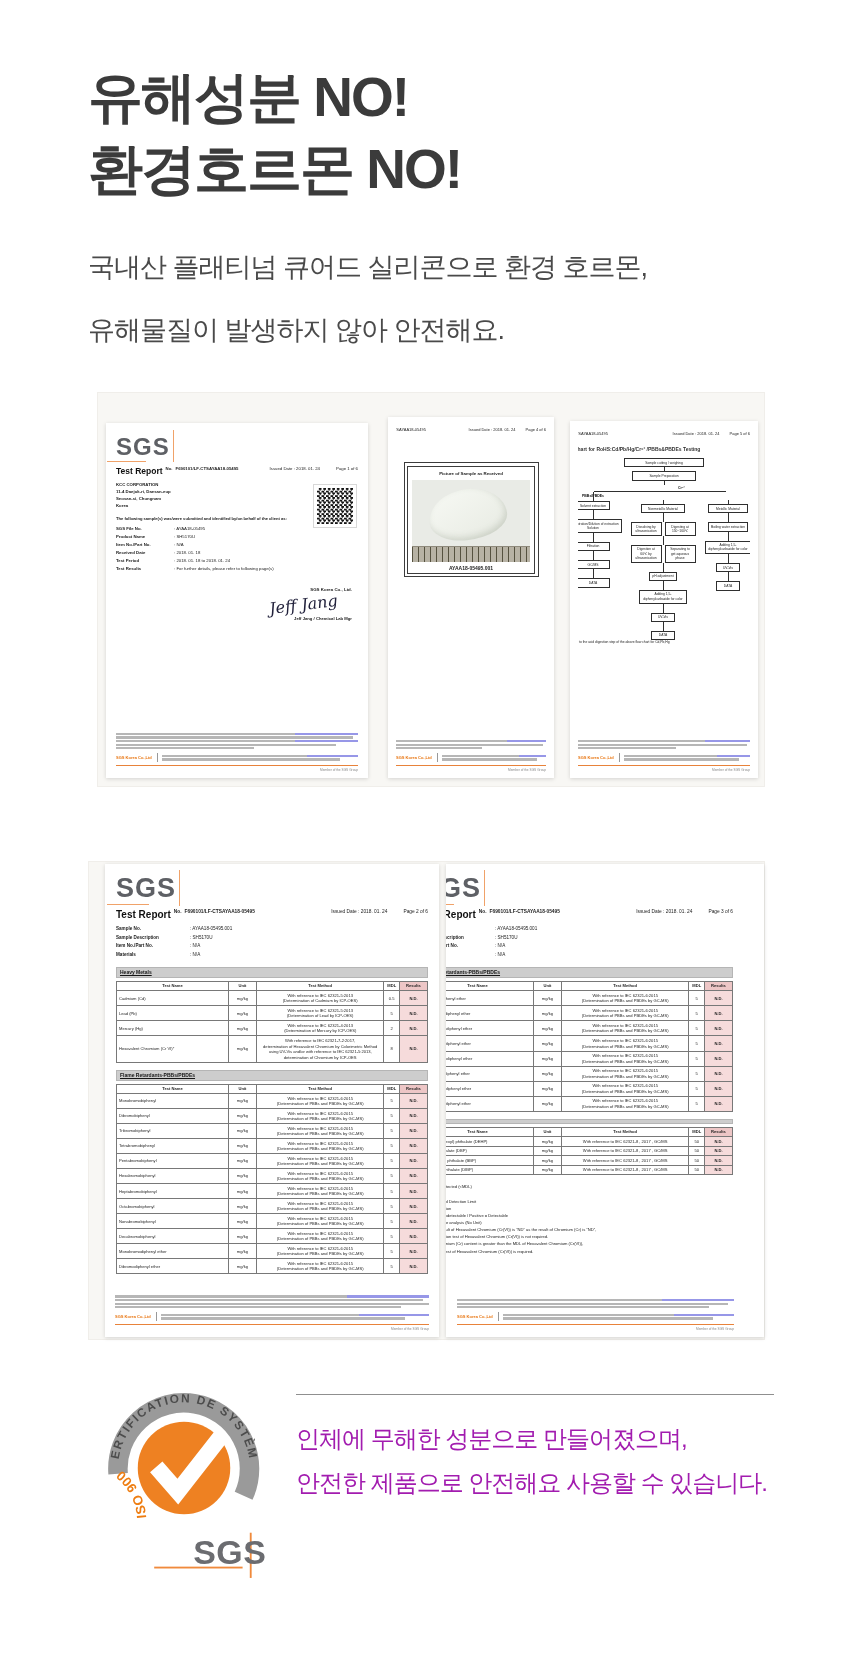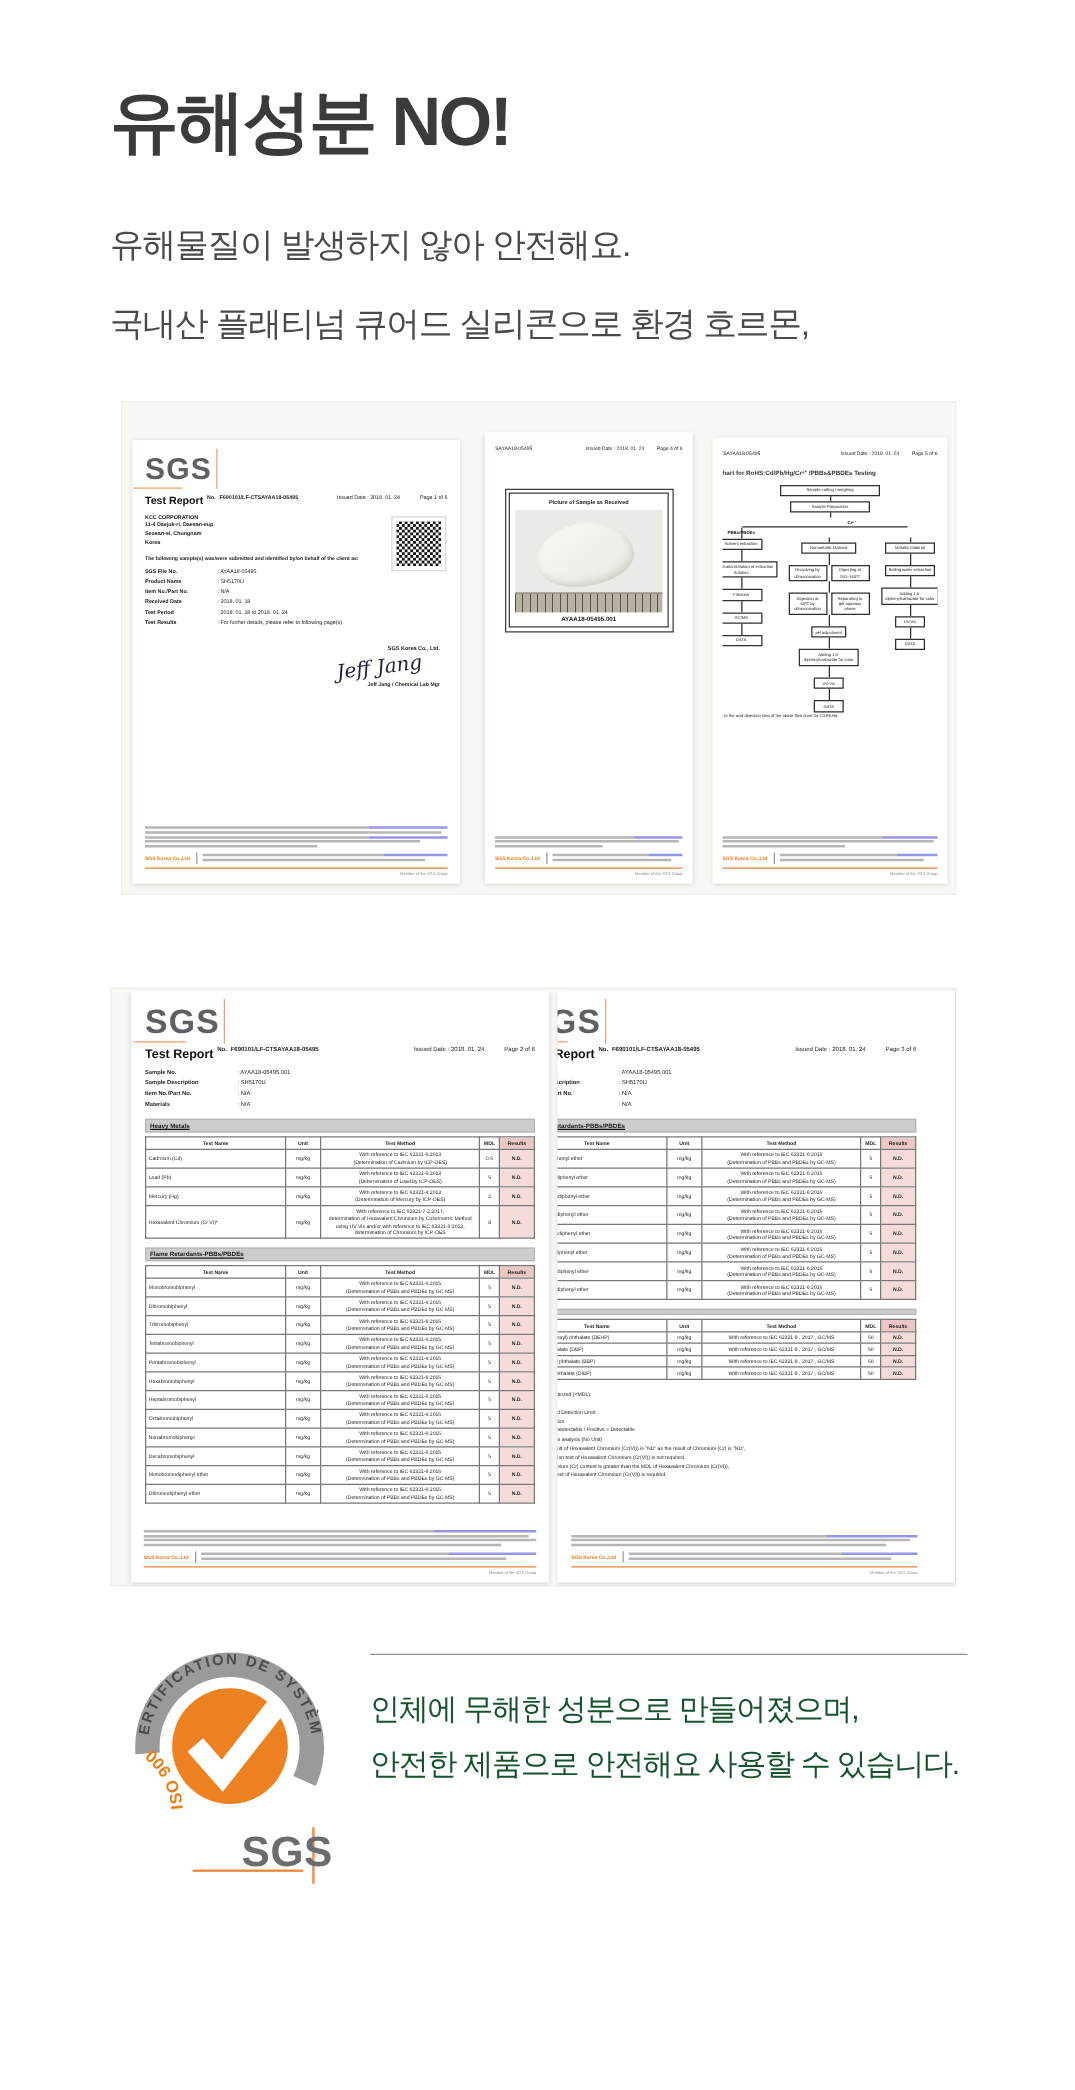--- a/index.html
+++ b/index.html
@@ -110,32 +110,33 @@
   .res{background:#f6dbdb;font-weight:bold;text-align:center}
   .mth{display:block;text-align:center}
   .notes{margin-top:8px;font-size:4.1px;line-height:1.75;color:#1c1c1c}
 
   
   .bottom{display:flex;margin:20px 0 0 96px;gap:24px;align-items:flex-start}
   .badge{flex:0 0 176px}
   .btxt{padding-top:14px;width:478px}
   .btxt h2{margin:0;font-size:33px;font-weight:bold;color:#3d3d3d;letter-spacing:-1px}
   .bdiv{border:none;border-top:1px solid #8f8f8f;margin:20px 0 22px}
-  .btxt p{margin:0;font-size:24px;line-height:1.85;color:#14532d;letter-spacing:-1px}
+  .btxt p{margin:0;font-size:24px;line-height:1.85;color:#a21caf;letter-spacing:-1px}
 </style>
 </head>
 <body>
 
 <section class="hero">
   <h1>
     <span>유해성분 NO!</span><br>
+    <span>환경호르몬 NO!</span>
   </h1>
   <div class="sub">
+    <p>국내산 플래티넘 큐어드 실리콘으로 환경 호르몬,</p>
     <p>유해물질이 발생하지 않아 안전해요.</p>
-    <p>국내산 플래티넘 큐어드 실리콘으로 환경 호르몬,</p>
   </div>
 </section>
 
 <section class="photo photo1">
 
   <div class="pg pgA">
     <span class="sgsl lgA">SGS</span>
     <div class="trow small">
       <span class="trt" style="font-size:8.5px">Test Report</span>
       <span class="no">No.</span>

